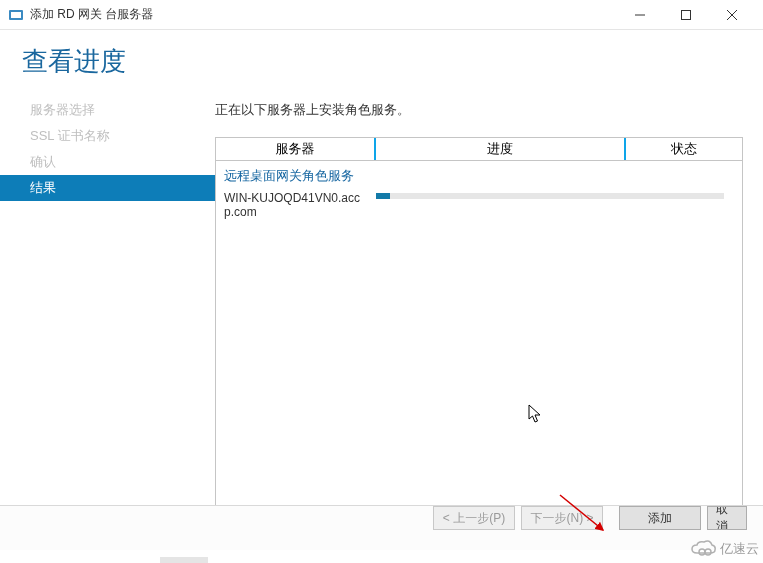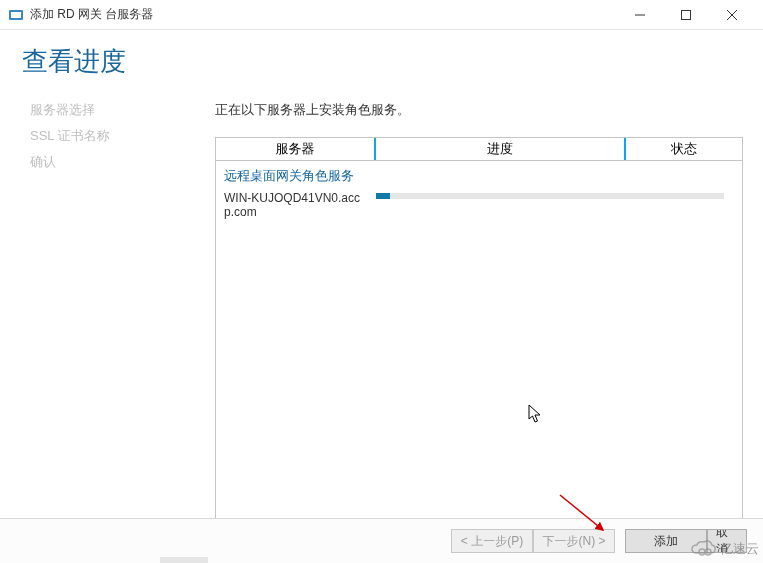--- a/index.html
+++ b/index.html
@@ -26,21 +26,21 @@
 .col-progress { flex: 1; }
 .col-status { width: 116px; }
 .group-title { font-size: 13px; font-weight: normal; color: #1565a0; padding: 6px 8px 4px 8px; }
 .row { display: flex; padding: 2px 8px 0 8px; }
 .row .srv { width: 152px; font-size: 12px; color: #333; word-break: break-all; padding-right: 6px; }
 .row .prog { flex: 1; padding-top: 2px; padding-right: 10px; }
 .row .stat { width: 108px; font-size: 12px; color: #333; }
 .pbar { height: 6px; background: #e6e6e6; position: relative; margin-bottom: 4px; }
 .pbar-fill { height: 100%; background: #137aa8; width: 4%; }
 .subtext { font-size: 12px; color: #333; }
-.footer { position: absolute; bottom: 0; left: 0; right: 0; height: 45px; border-top: 1px solid #d9d9d9; background: #fcfcfc; display: flex; align-items: center; justify-content: flex-end; padding: 0 16px; gap: 0; }
+.footer { position: absolute; bottom: 13px; left: 0; right: 0; height: 45px; border-top: 1px solid #d9d9d9; background: #fcfcfc; display: flex; justify-content: flex-end; padding: 0 16px; gap: 6px; }
 .btn { min-width: 82px; height: 24px; border: 1px solid #adadad; background: #e1e1e1; font-size: 12px; color: #333; display: inline-flex; align-items: center; justify-content: center; padding: 0 8px; }
 .btn.grey { color: #9a9a9a; border-color: #c8c8c8; background: #efefef; }
 .btn.cut { overflow: hidden; }
 .arrow-annot { position: absolute; left: 555px; top: 490px; pointer-events: none; }
 .cursor { position: absolute; left: 528px; top: 404px; pointer-events: none; }
 .watermark { position: absolute; right: 4px; bottom: 4px; display: flex; align-items: center; gap: 4px; opacity: 0.65; }
 .watermark-logo { width: 26px; height: 20px; }
 .watermark-text { font-size: 13px; color: #666; }
 .footer-partial { position: absolute; left: 160px; bottom: 0; width: 48px; height: 6px; background: #e5e5e5; }
 </style>
@@ -77,20 +77,21 @@
 
 <div class="header">
   <div class="header-title">查看进度</div>
 </div>
 
 <div class="main">
   <div class="sidebar">
     <div class="side-item">服务器选择</div>
     <div class="side-item">SSL 证书名称</div>
     <div class="side-item">确认</div>
+    <div class="side-item active">结果</div>
   </div>
 
   <div class="content">
     <div class="intro-text">正在以下服务器上安装角色服务。</div>
     <div class="progress-panel">
       <div class="tbl-head">
         <div class="col-server">服务器</div>
         <div class="col-progress">进度</div>
         <div class="col-status">状态</div>
       </div>

